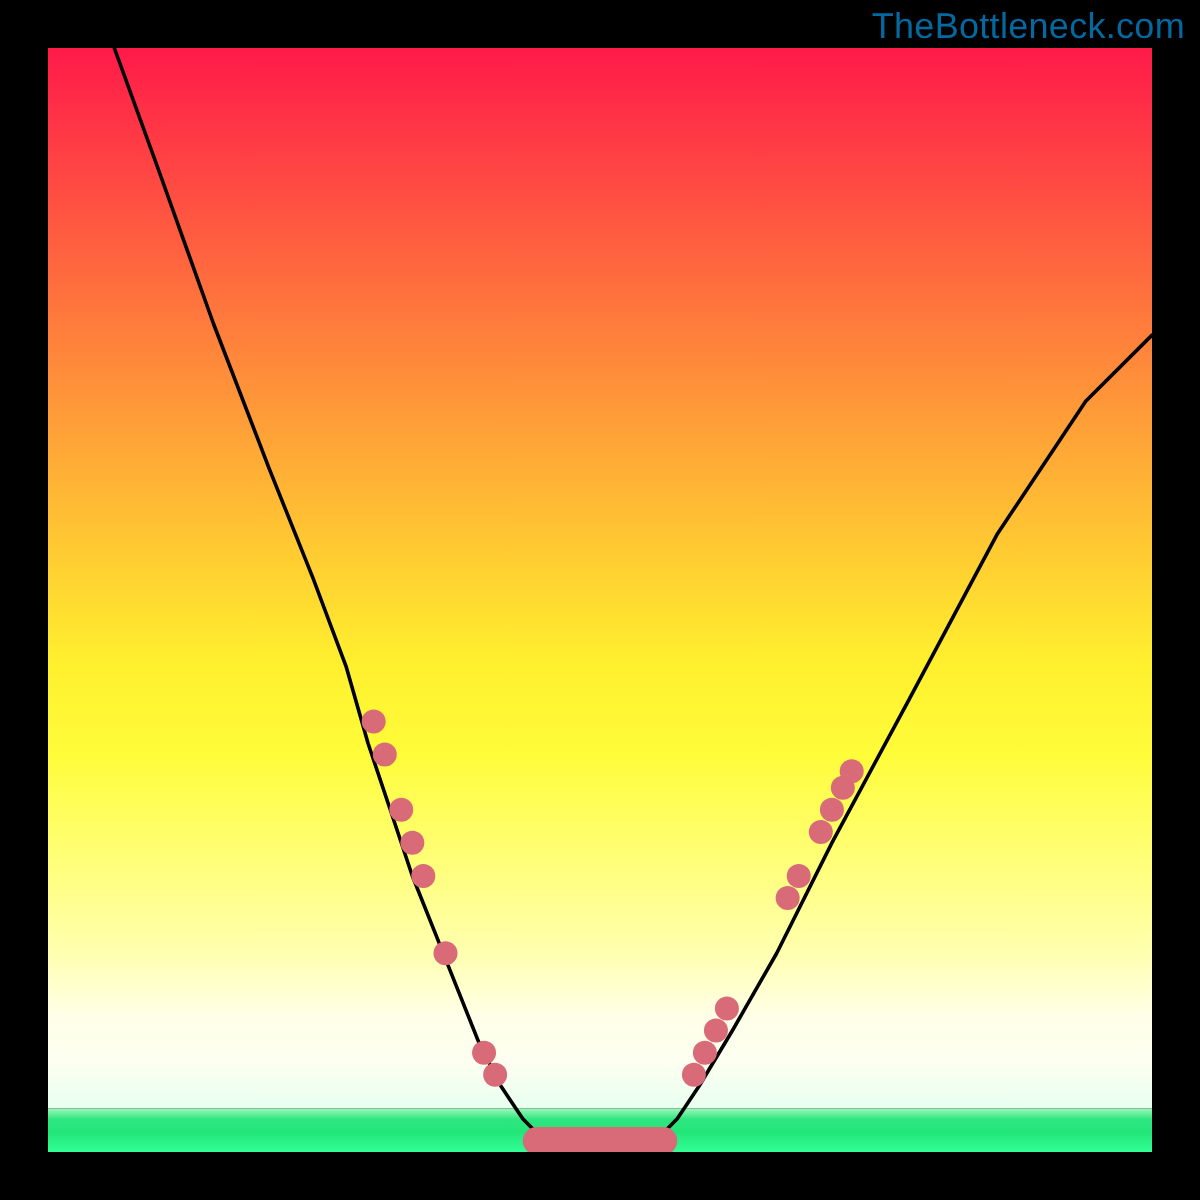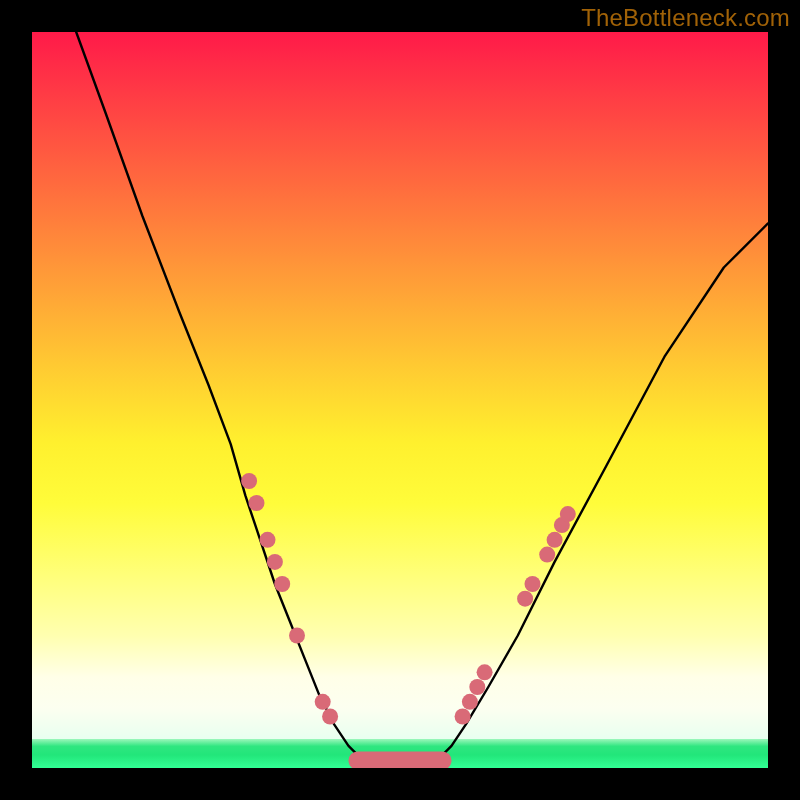--- a/index.html
+++ b/index.html
@@ -72,21 +72,21 @@
     position: absolute;
     top: 32px;
     left: 32px;
     width: 736px;
     height: 736px;
   }
   .watermark {
     position: absolute;
     top: 4px;
     right: 10px;
-    color: #a16207;
+    color: #0369a1;
     font-size: 24px;
     font-weight: 500;
     letter-spacing: 0.2px;
   }
 </style>
 </head>
 <body>
 
 <div class="frame">
 

